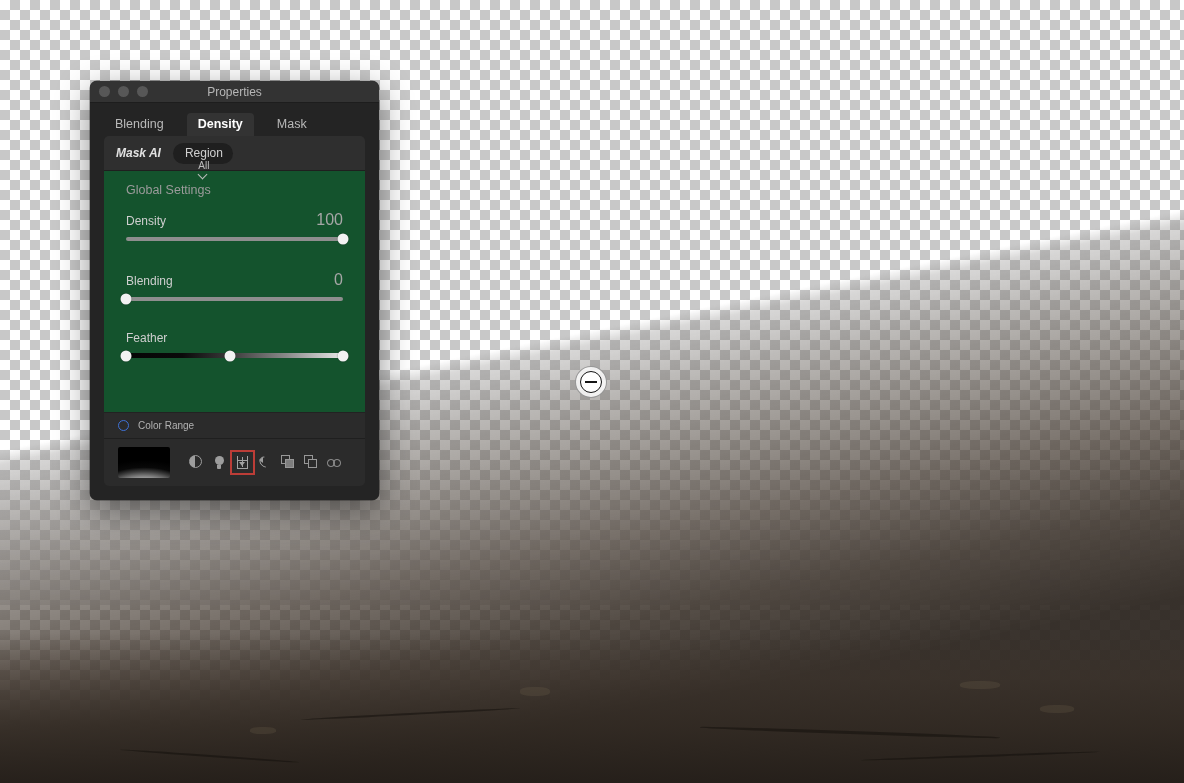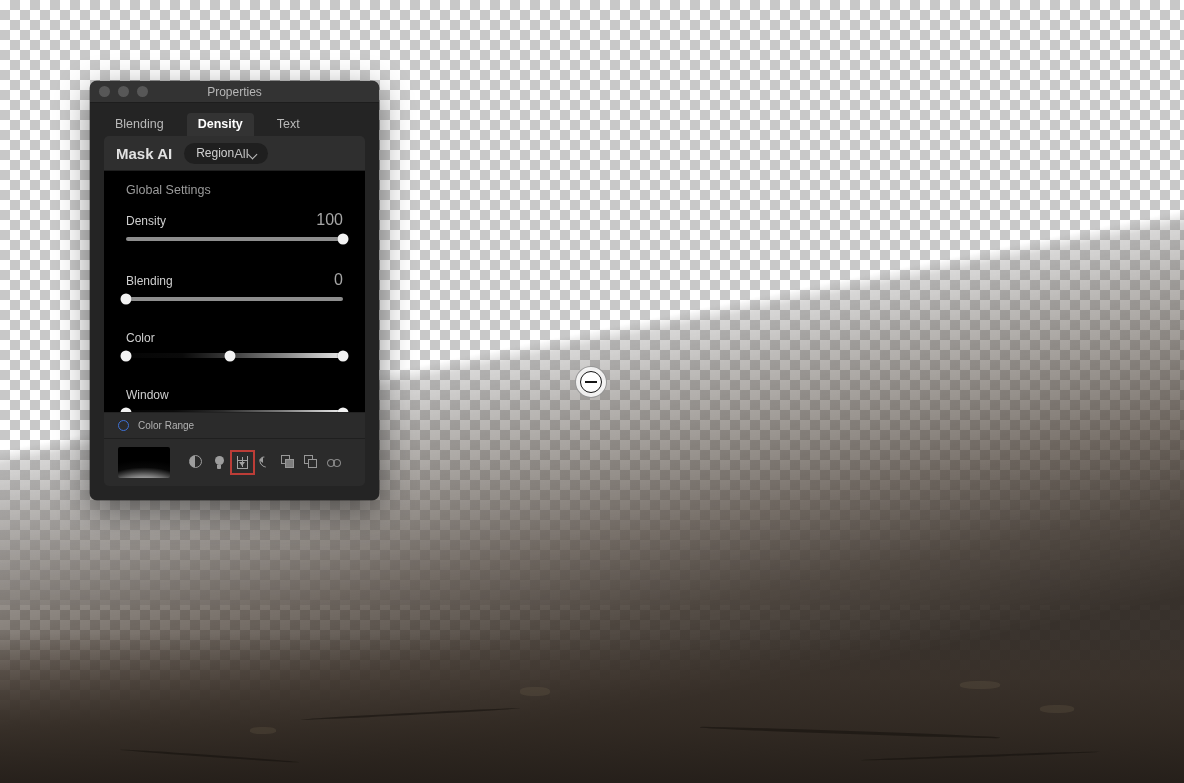--- a/index.html
+++ b/index.html
@@ -191,51 +191,53 @@
     margin: 0 14px;
     border-radius: 5px 5px 0 0;
     display: flex;
     align-items: center;
     gap: 12px;
     padding: 8px 10px 8px 12px;
     height: 35px;
     border-bottom: 1px solid #1f1f1f;
   }
   .maskai-label {
-    font-size: 15px;
+    font-size: 12px;
     font-weight: bold;
     color: #e2e2e2;
+    font-style: italic;
   }
   .region-pill {
     display: flex;
     align-items: center;
     background: #1f1f1f;
     border-radius: 11px;
     padding: 3px 10px 3px 12px;
     height: 21px;
+    flex-direction: column;
   }
   .region-pill .region-text { font-size: 12px; color: #d0d0d0; }
-  .region-pill .region-value { font-size: 13px; color: #bdbdbd; }
+  .region-pill .region-value { font-size: 10px; color: #bdbdbd; }
   .chev {
     width: 9px; height: 5px;
     position: relative;
   }
   .chev::before {
     content: "";
     position: absolute;
     left: 0; top: 0;
     width: 6px; height: 6px;
     border-right: 1.4px solid #bdbdbd;
     border-bottom: 1.4px solid #bdbdbd;
     transform: rotate(45deg);
   }
 
   
   .settings-panel {
-    background: #000000;
+    background: #14532d;
     margin: 0 14px;
     flex: 1;
     padding: 12px 0 0 0;
     overflow: hidden;
   }
   .section-title {
     font-size: 12.5px;
     color: #9b9b9b;
     padding: 0 0 0 22px;
     margin-bottom: 14px;
@@ -474,21 +476,21 @@
         <div class="tl-dot"></div>
       </div>
       <div class="titlebar-title">Properties</div>
     </div>
 
     <div class="window-body">
 
       <div class="tabbar">
         <div class="tab">Blending</div>
         <div class="tab active">Density</div>
-        <div class="tab">Text</div>
+        <div class="tab">Mask</div>
       </div>
 
       <div class="maskai-strip">
         <div class="maskai-label">Mask AI</div>
         <div class="region-pill">
           <span class="region-text">Region</span>
           <span class="region-value">All</span>
           <span class="chev"></span>
         </div>
       </div>
@@ -511,40 +513,30 @@
             <span class="ctrl-name">Blending</span>
             <span class="ctrl-value">0</span>
           </div>
           <div class="track plain-dim">
             <div class="knob" style="left:0%"></div>
           </div>
         </div>
 
         <div class="ctrl">
           <div class="ctrl-head">
-            <span class="ctrl-name">Color</span>
+            <span class="ctrl-name">Feather</span>
             <span class="ctrl-value"></span>
           </div>
           <div class="track gradient">
             <div class="knob" style="left:0%"></div>
             <div class="knob" style="left:48%"></div>
             <div class="knob" style="left:100%"></div>
           </div>
         </div>
 
-        <div class="ctrl">
-          <div class="ctrl-head">
-            <span class="ctrl-name">Window</span>
-            <span class="ctrl-value"></span>
-          </div>
-          <div class="track gradient2">
-            <div class="knob" style="left:0%"></div>
-            <div class="knob" style="left:100%"></div>
-          </div>
-        </div>
       </div>
 
       <div class="colorrange-row">
         <div class="radio-circle"></div>
         <div class="colorrange-label">Color Range</div>
       </div>
 
       <div class="bottom-bar">
         <div class="mask-thumb"></div>
         <div class="tool-icons">

